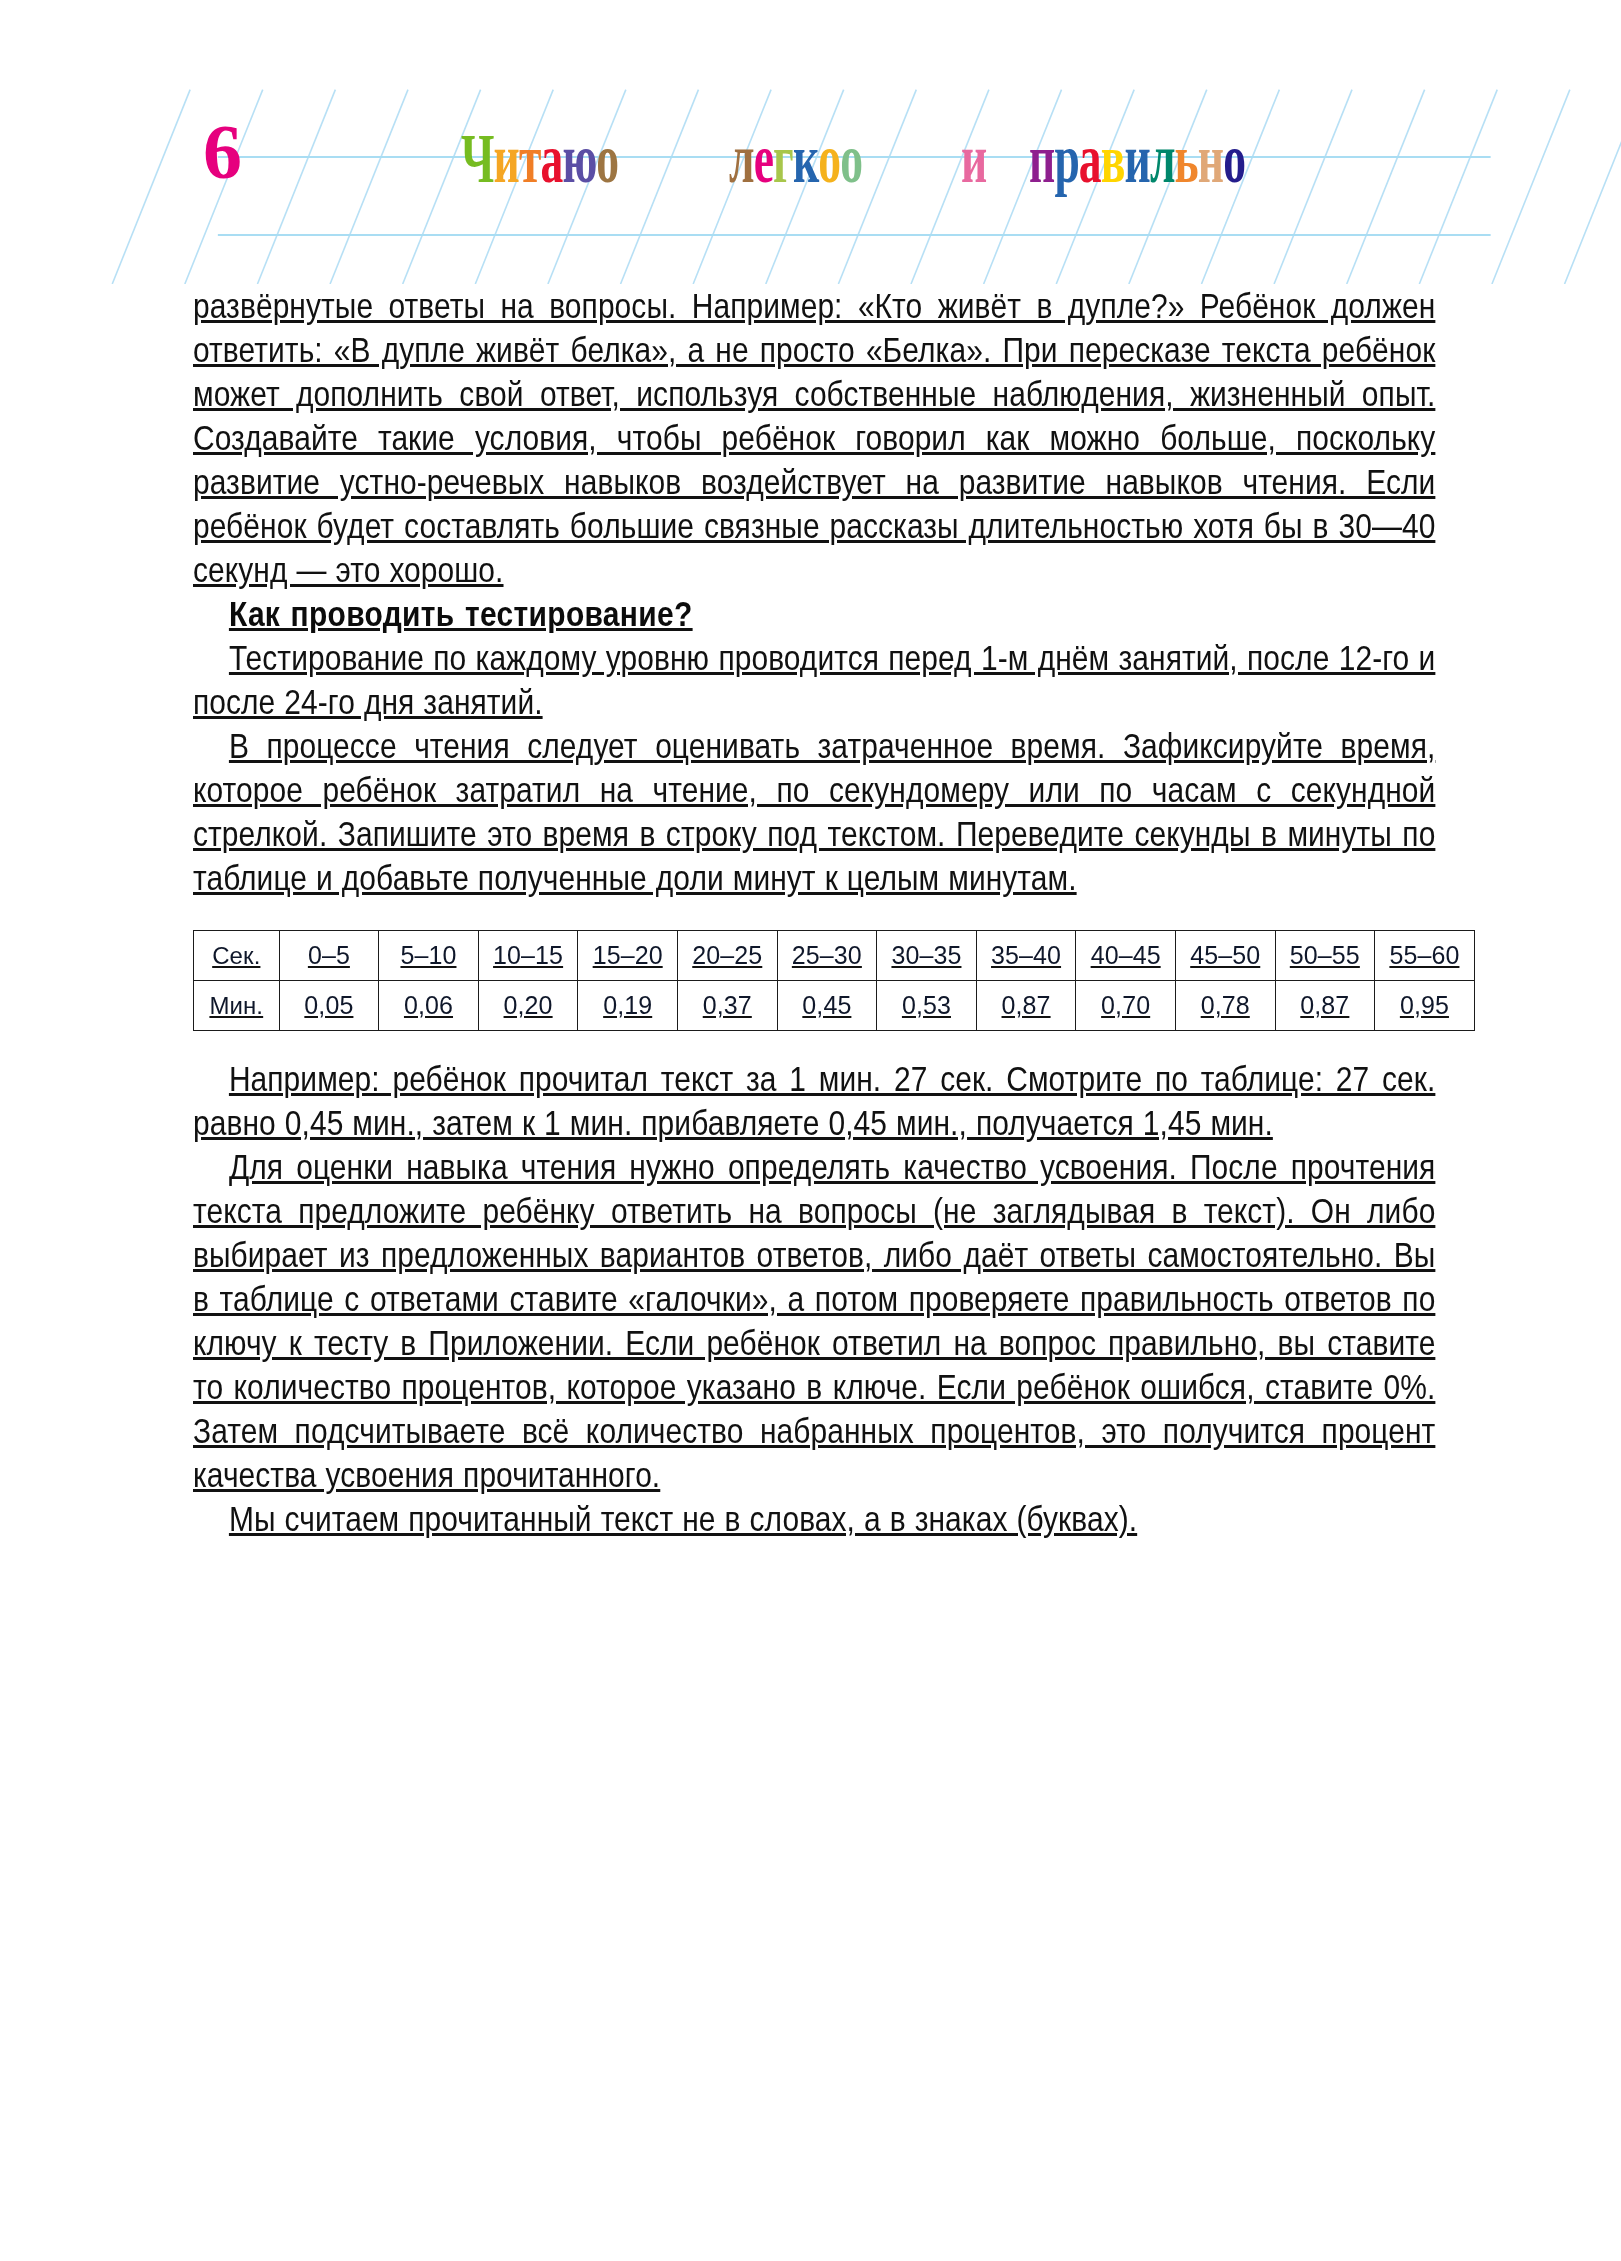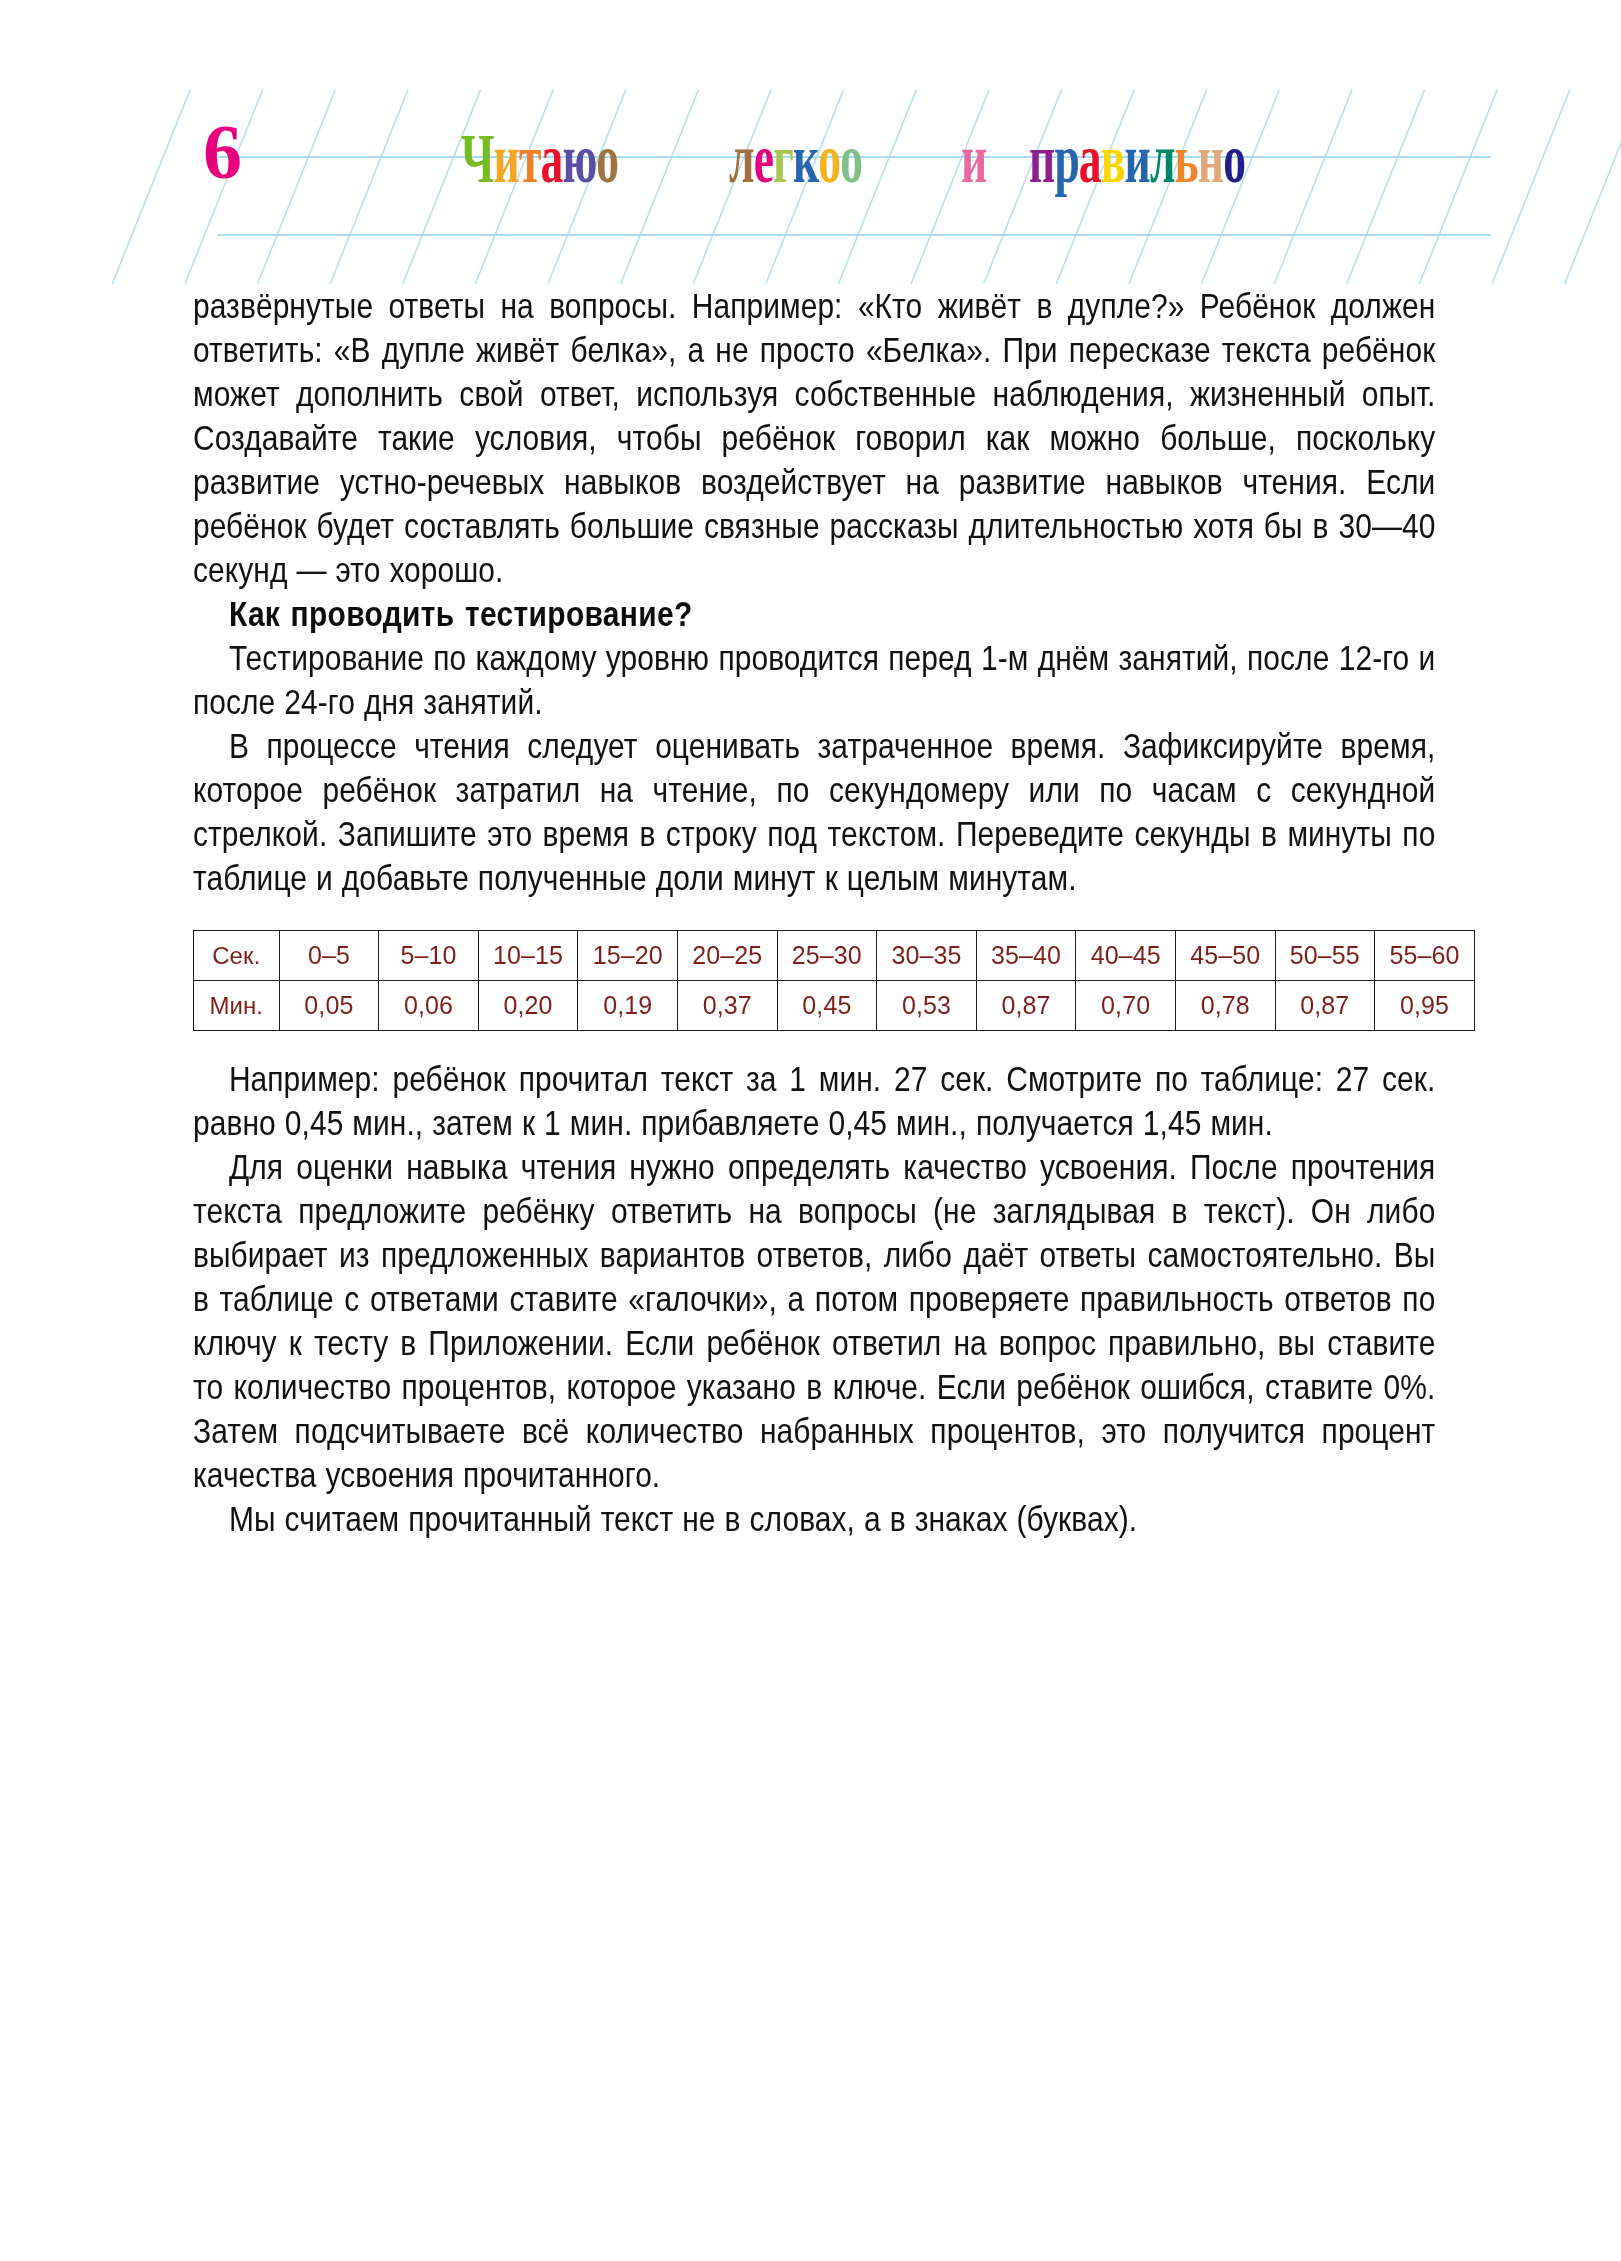--- a/index.html
+++ b/index.html
@@ -65,20 +65,21 @@
     display: inline-block;
     letter-spacing: -1.3px;
   }
 
   
   #content {
     position: absolute;
     left: 193px;
     top: 284px;
     width: 1243px;
+    text-decoration: underline;
   }
   p.body {
     margin: 0;
     padding: 0;
     font-family: "Liberation Sans Narrow", "Liberation Sans", "DejaVu Sans Condensed", sans-serif;
     font-size: 35px;
     line-height: 44px;
     text-align: justify;
     text-justify: inter-word;
     font-stretch: condensed;
@@ -119,21 +120,21 @@
     table-layout: fixed;
     width: 1236px;
     font-family: "Liberation Sans", "DejaVu Sans", sans-serif;
   }
   table#sec-min-table td {
     border: 1.7px solid #1b1b1b;
     height: 49px;
     text-align: center;
     vertical-align: middle;
     font-size: 25px;
-    color: #7f1d1d;
+    color: #0f172a;
     padding: 0 1.3px;
     letter-spacing: 0.1px;
   }
   table#sec-min-table td.rowlabel {
     width: 82px;
     font-size: 24px;
   }
   table#sec-min-table td.datacell {
     width: 96px;
   }

